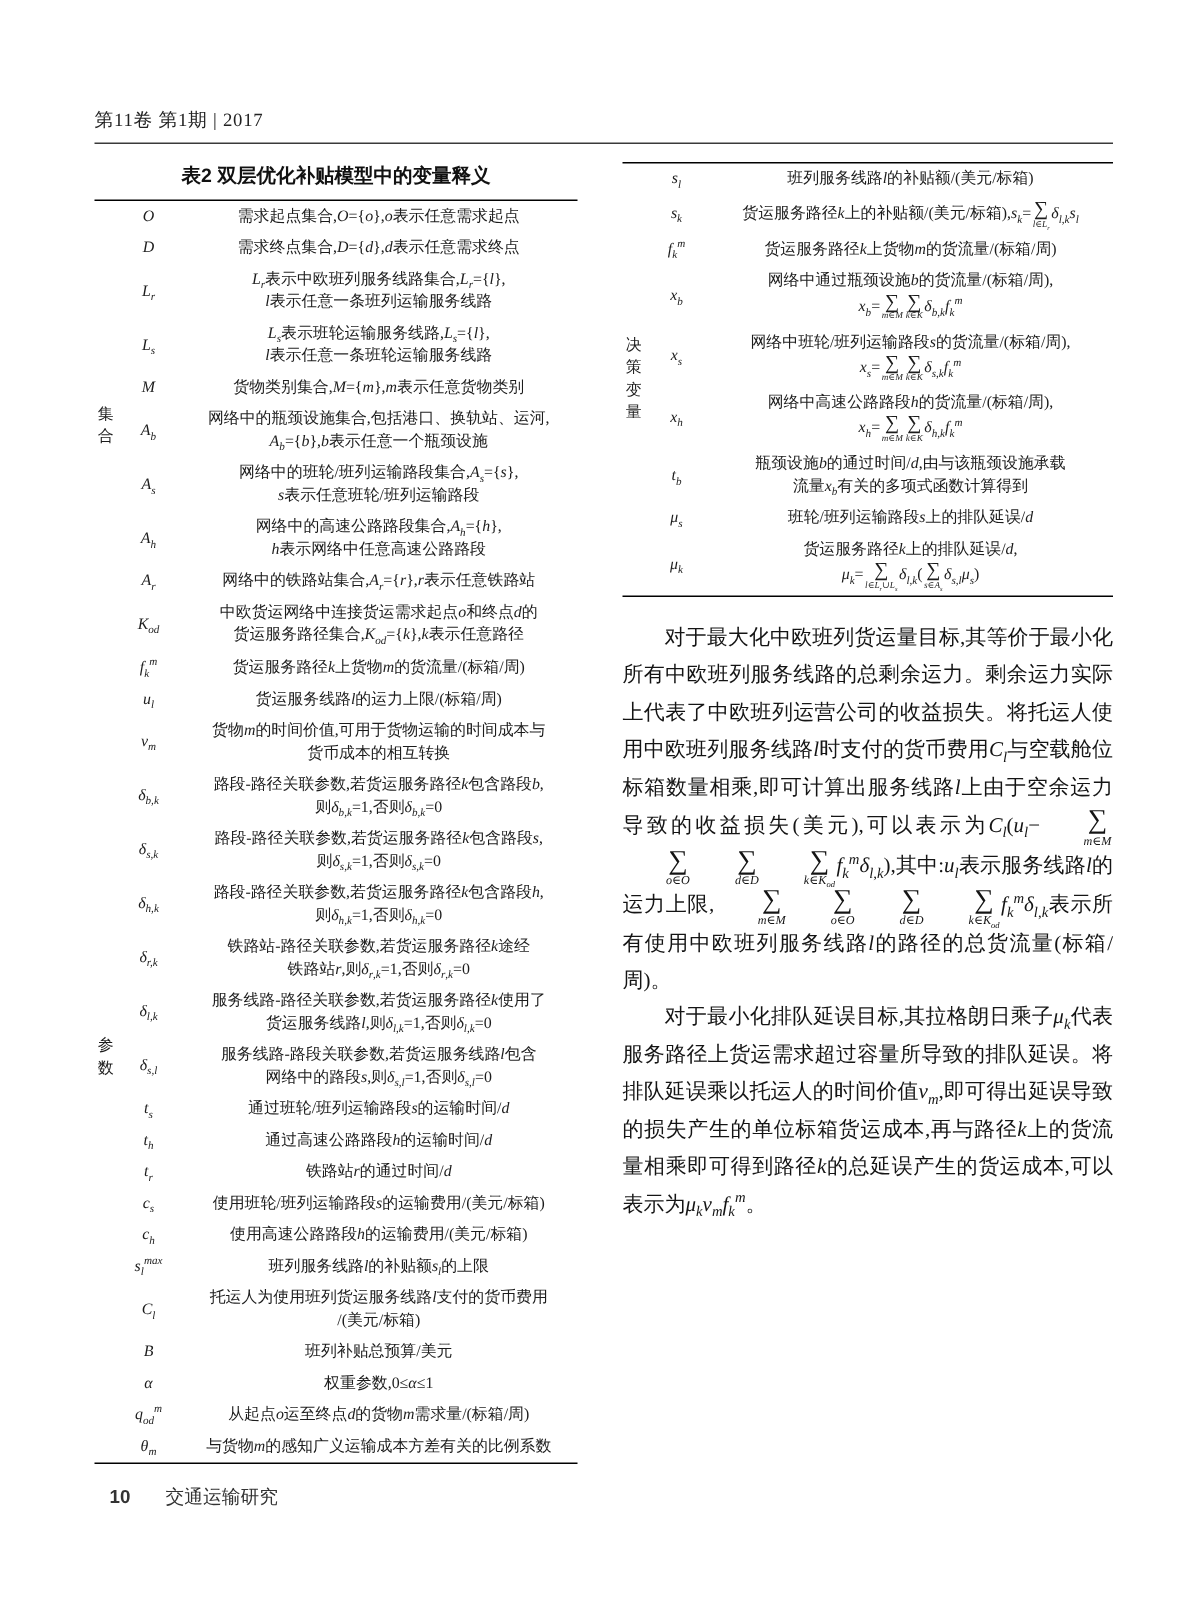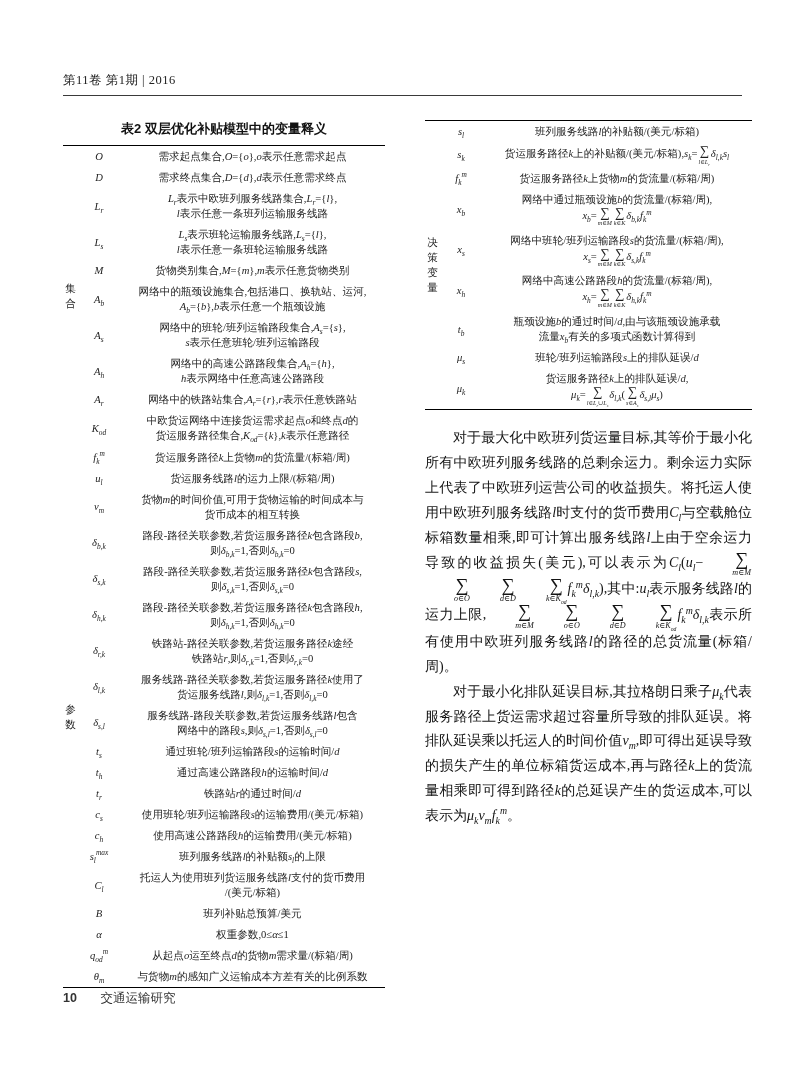--- a/index.html
+++ b/index.html
@@ -3,46 +3,46 @@
 <meta charset="utf-8">
 <style>
   html,body{margin:0;padding:0;}
   body{
     width:800px;height:1078px;background:#ffffff;overflow:hidden;position:relative;
     font-family:"Liberation Serif","DejaVu Serif",serif;color:#1c1c1c;
     -webkit-font-smoothing:antialiased;
   }
   .page{padding:72px 58px 0 63px;}
   .journal-header{font-size:12.5px;letter-spacing:.5px;padding-bottom:6px;border-bottom:1px solid #3a3a3a;color:#222;}
-  .columns{display:flex;gap:40px;margin-top:24px;}
+  .columns{display:flex;gap:30px;margin-top:12px;}
   .col-left{width:322px;flex:none;}
   .col-right{width:327px;flex:none;}
   .tbl-title{text-align:center;font-weight:bold;font-size:13px;margin:0 0 7px;
     font-family:"Liberation Sans","DejaVu Sans",sans-serif;color:#111;}
   table.vartbl{width:100%;border-collapse:collapse;border-top:1.6px solid #000;border-bottom:1.6px solid #000;
     font-size:10.6px;color:#1c1c1c;}
   table.vartbl td{padding:3px 1px;text-align:center;vertical-align:middle;line-height:1.42;}
   td.grp{width:13px;font-size:10.6px;line-height:1.5;padding:0 3px 0 0;color:#1c1c1c;}
   td.sym{width:40px;font-style:italic;white-space:nowrap;}
   sub,sup{font-size:.7em;line-height:0;}
   i{font-style:italic;}
   .sum{display:inline-flex;flex-direction:column;align-items:center;vertical-align:middle;line-height:1;margin:0 1px;}
   .sum .sg{font-size:1.25em;line-height:.95;}
   .sum .sl{font-size:.58em;margin-top:1px;white-space:nowrap;}
   .bodytext p{font-size:14px;line-height:1.78;text-align:justify;text-indent:2em;margin:0;color:#141414;}
   .bodytext .sum .sg{font-size:1.3em;}
-  .page-footer{position:absolute;left:63px;top:990px;font-size:12.5px;color:#333;
+  .page-footer{position:absolute;left:73px;top:990px;font-size:12.5px;color:#333;
     font-family:"Liberation Sans","DejaVu Sans",sans-serif;}
   .page-footer .pageno{font-weight:600;margin-right:20px;}
 </style>
 </head>
 <body>
 
 <div class="page">
-  <div class="journal-header">第11卷 第1期 | 2016</div>
+  <div class="journal-header">第11卷 第1期 | 2017</div>
 
   <div class="columns">
     <div class="col-left">
       <div class="tbl-title">表2  双层优化补贴模型中的变量释义</div>
       <table class="vartbl" id="left-table">
           <tbody>
             <tr>
               <td class="grp" rowspan="10">集<br>合</td>
               <td class="sym"><i>O</i></td>
               <td class="desc">需求起点集合,<i>O</i>={<i>o</i>},<i>o</i>表示任意需求起点</td>

